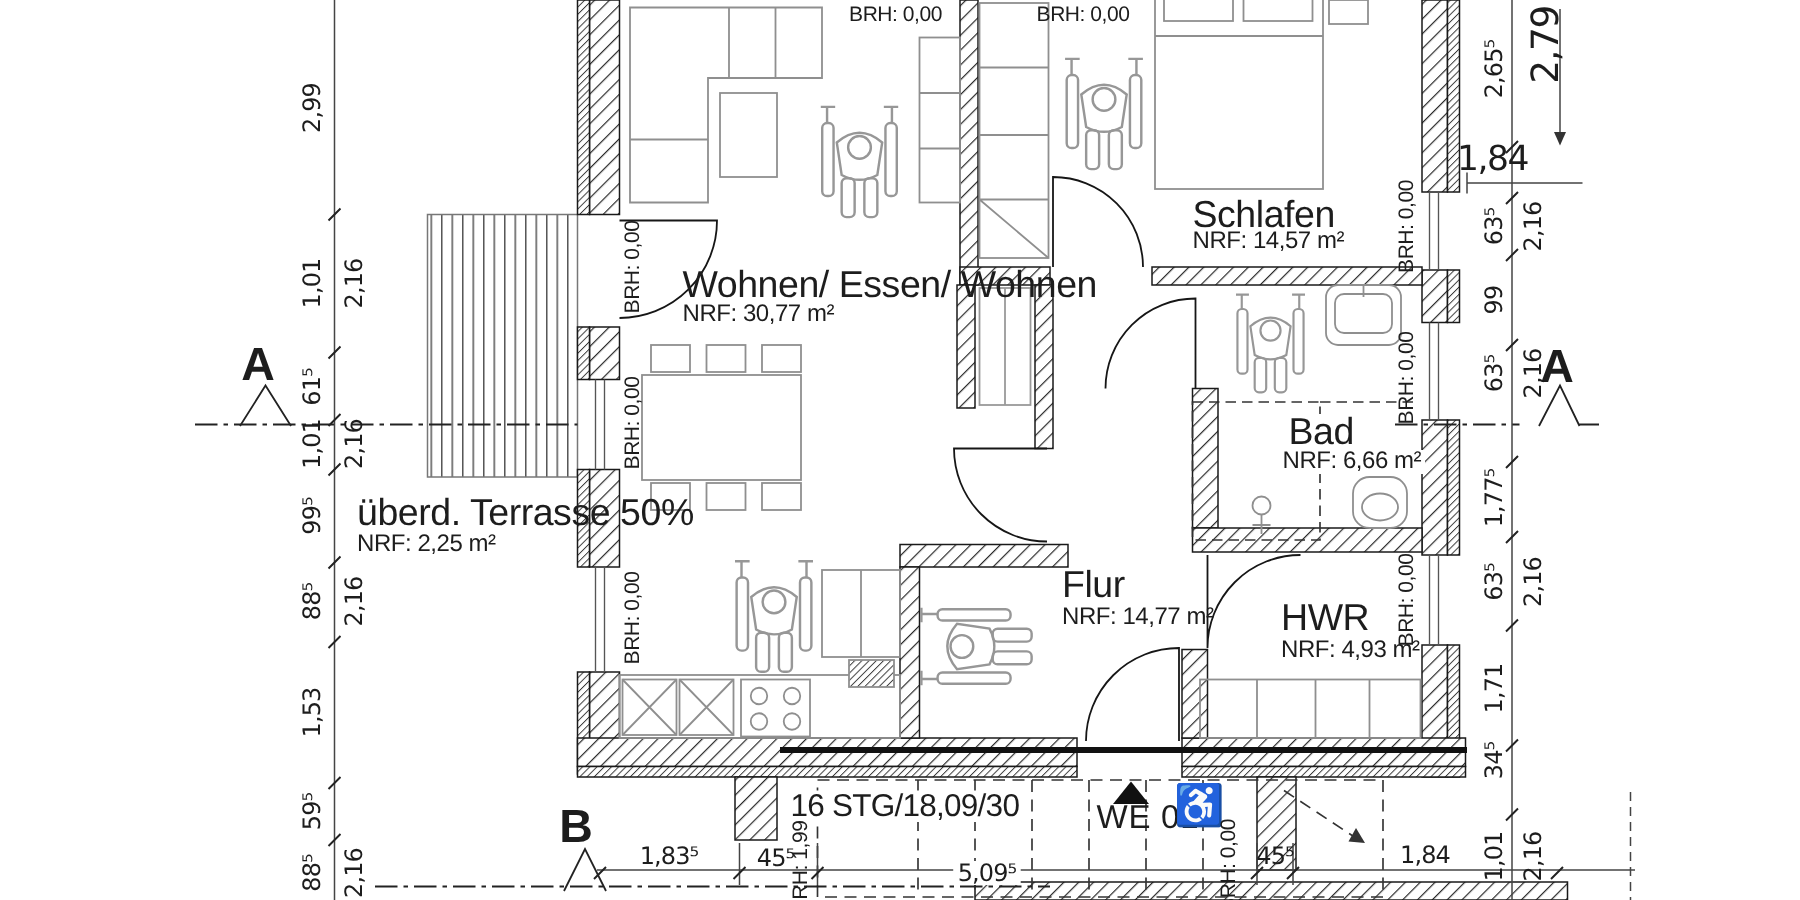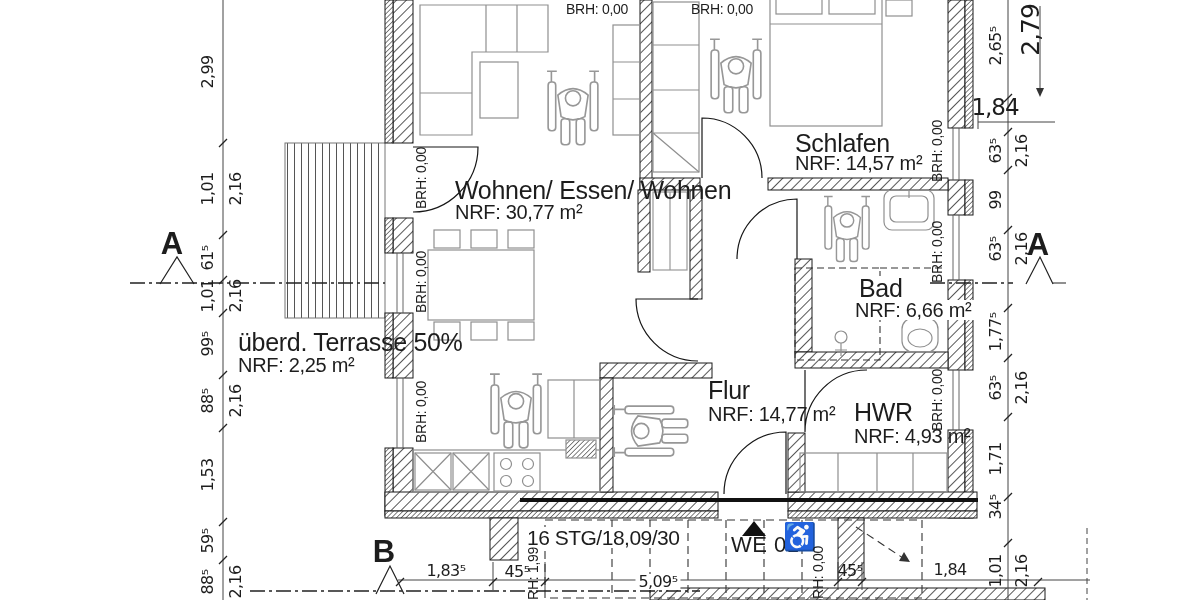--- a/index.html
+++ b/index.html
@@ -6,21 +6,21 @@
   body{width:1200px;height:600px;position:relative;overflow:hidden;
        font-family:"Liberation Sans",sans-serif;}
   .stage{position:absolute;left:0;top:0;width:1200px;height:600px;}
   svg.plan{position:absolute;left:0;top:0;}
   .lbl{position:absolute;line-height:1;color:#1d1d1d;white-space:nowrap;}
   .ctr{transform:translate(-50%,-50%);}
   .vrt{transform:translate(-50%,-50%) rotate(-90deg);}
   .dim{font-size:16px;font-family:"DejaVu Sans",sans-serif;letter-spacing:-0.6px;}
   .brh{font-size:14px;letter-spacing:-0.3px;}
   .room{font-size:25px;letter-spacing:-0.3px;}
-  .nrf{font-size:20px;letter-spacing:-0.3px;}
+  .nrf{font-size:16px;letter-spacing:-0.3px;}
   .big{font-size:23px;font-family:"DejaVu Sans",sans-serif;letter-spacing:-1px;}
   .sec{font-size:31px;font-weight:700;}
   .we{font-size:22px;font-weight:400;letter-spacing:0.5px;}
   .stg{font-size:21px;letter-spacing:-0.5px;}
   .wcg{font-size:27px;color:#111;}
   .bgw{background:#fff;padding:0 3px;text-align:center;}
 </style>
 </head>
 <body>
 

